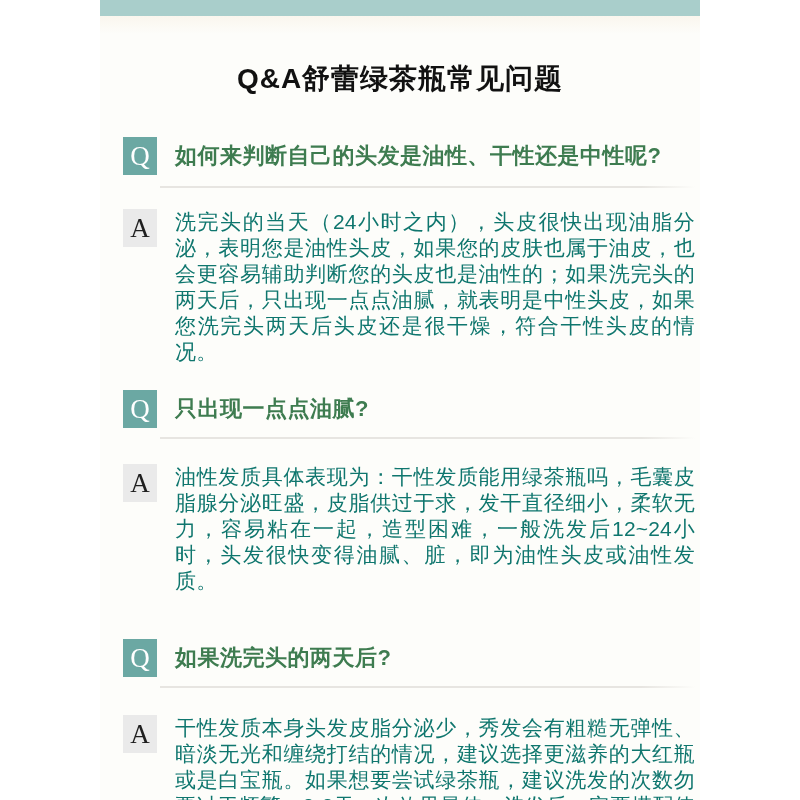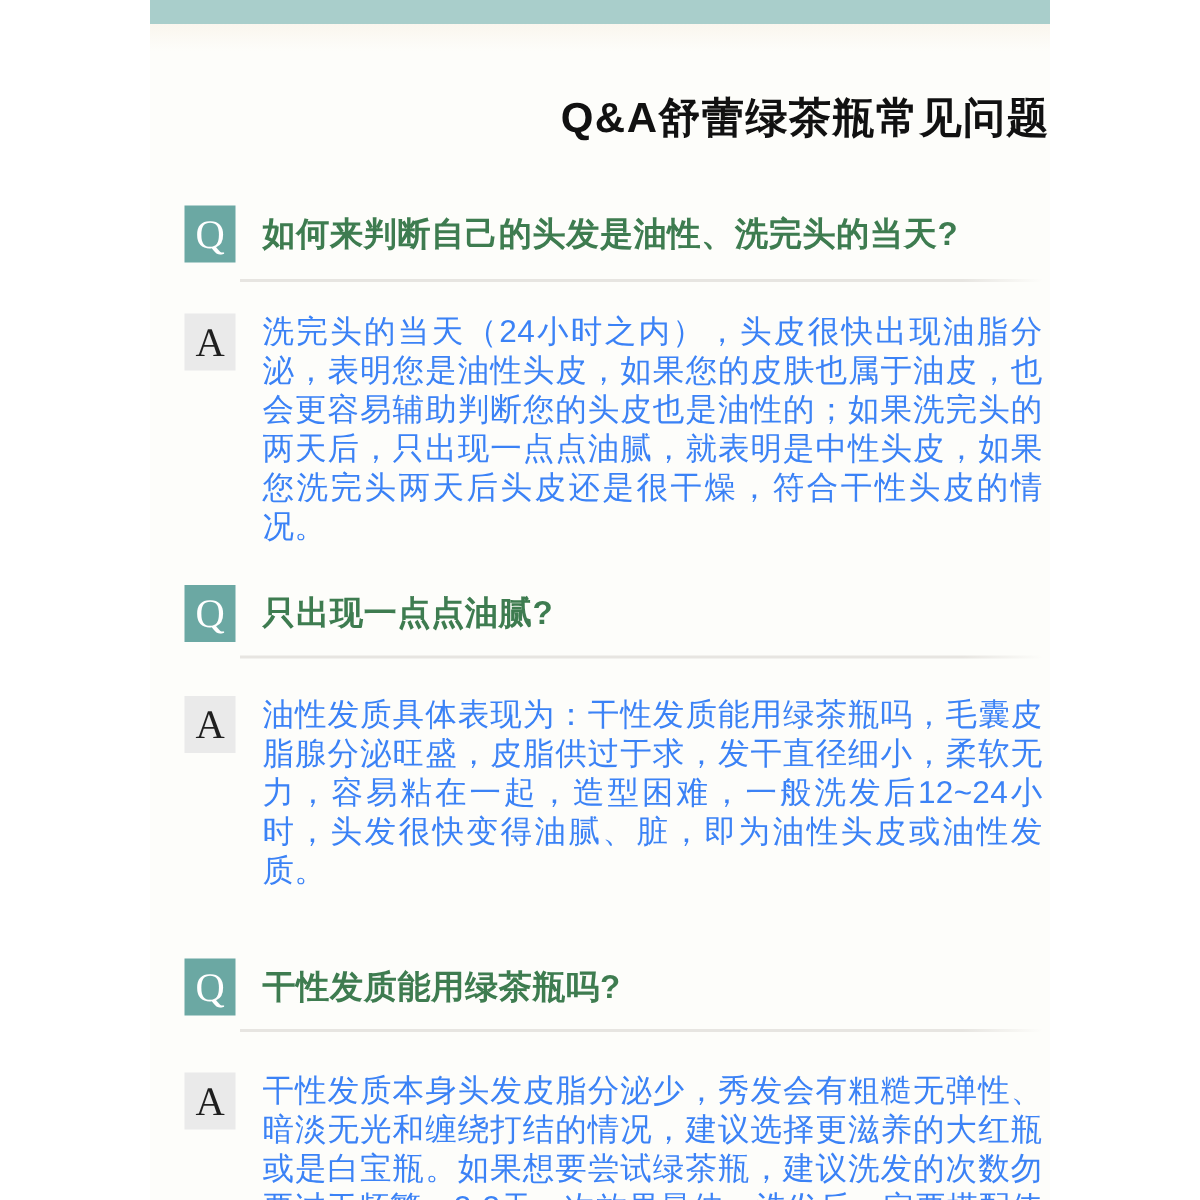--- a/index.html
+++ b/index.html
@@ -27,21 +27,21 @@
     height: 16px;
     background: #a9cecb;
   }
   .top-bar-glow {
     height: 18px;
     background: linear-gradient(to bottom, #faf6ee, rgba(250,246,238,0));
   }
   .page-title {
     margin: 0;
     padding-top: 26px;
-    text-align: right;
+    text-align: center;
     font-size: 28px;
     font-weight: bold;
     color: #111111;
     letter-spacing: 1px;
   }
   .qa-section { margin: 0; }
   .q-row {
     display: flex;
     align-items: center;
     margin-left: 23px;
@@ -84,21 +84,21 @@
     display: flex;
     align-items: flex-start;
     margin-left: 23px;
     margin-right: 5px;
   }
   .answer-text {
     margin-left: 18px;
     width: 520px;
     font-size: 21px;
     line-height: 26px;
-    color: #3b82f6;
+    color: #0f766e;
     text-align: justify;
     letter-spacing: 0.2px;
   }
   
   .sec-1 .q-row { margin-top: 39px; }
   .sec-1 .question-divider { margin-top: 11px; }
   .sec-1 .a-row { margin-top: 21px; }
   .sec-2 .q-row { margin-top: 25px; }
   .sec-2 .question-divider { margin-top: 9px; }
   .sec-2 .a-row { margin-top: 25px; }
@@ -115,21 +115,21 @@
     <div class="top-bar"></div>
     <div class="top-bar-glow"></div>
 
     <h1 class="page-title">Q&amp;A舒蕾绿茶瓶常见问题</h1>
 
     <section class="qa-section sec-1">
       <div class="q-row">
         <div class="badge badge-q">
           <span>Q</span>
         </div>
-        <div class="question-text">如何来判断自己的头发是油性、洗完头的当天?</div>
+        <div class="question-text">如何来判断自己的头发是油性、干性还是中性呢?</div>
       </div>
       <div class="question-divider"></div>
       <div class="a-row">
         <div class="badge badge-a">
           <span>A</span>
         </div>
         <div class="answer-text">洗完头的当天（24小时之内），头皮很快出现油脂分泌，表明您是油性头皮，如果您的皮肤也属于油皮，也会更容易辅助判断您的头皮也是油性的；如果洗完头的两天后，只出现一点点油腻，就表明是中性头皮，如果您洗完头两天后头皮还是很干燥，符合干性头皮的情况。</div>
       </div>
     </section>
 
@@ -147,21 +147,21 @@
         </div>
         <div class="answer-text">油性发质具体表现为：干性发质能用绿茶瓶吗，毛囊皮脂腺分泌旺盛，皮脂供过于求，发干直径细小，柔软无力，容易粘在一起，造型困难，一般洗发后12~24小时，头发很快变得油腻、脏，即为油性头皮或油性发质。</div>
       </div>
     </section>
 
     <section class="qa-section sec-3">
       <div class="q-row">
         <div class="badge badge-q">
           <span>Q</span>
         </div>
-        <div class="question-text">干性发质能用绿茶瓶吗?</div>
+        <div class="question-text">如果洗完头的两天后?</div>
       </div>
       <div class="question-divider"></div>
       <div class="a-row">
         <div class="badge badge-a">
           <span>A</span>
         </div>
         <div class="answer-text">干性发质本身头发皮脂分泌少，秀发会有粗糙无弹性、暗淡无光和缠绕打结的情况，建议选择更滋养的大红瓶或是白宝瓶。如果想要尝试绿茶瓶，建议洗发的次数勿要过于频繁，2-3天一次效果最佳，洗发后一定要搭配使用护发素，能够在发丝中形成一层保护膜，防止水分的流失。</div>
       </div>
     </section>
 

